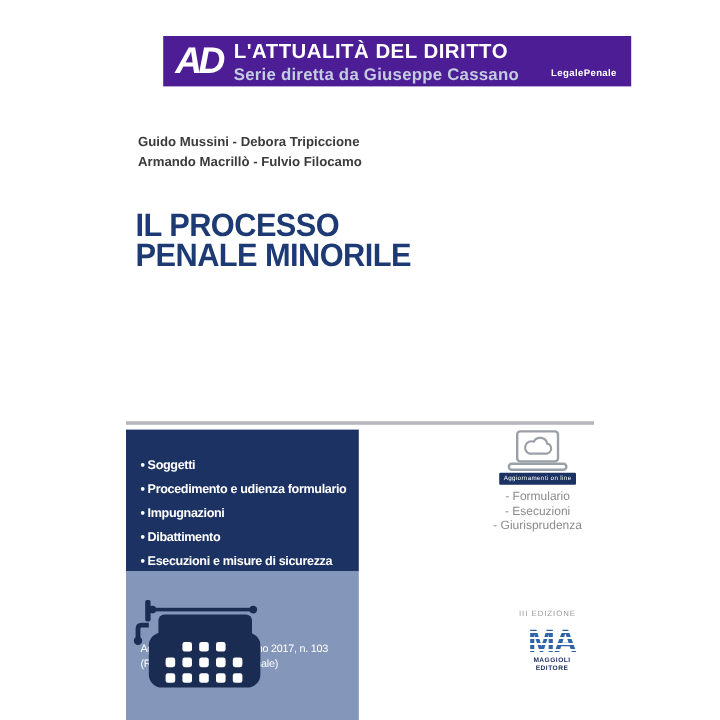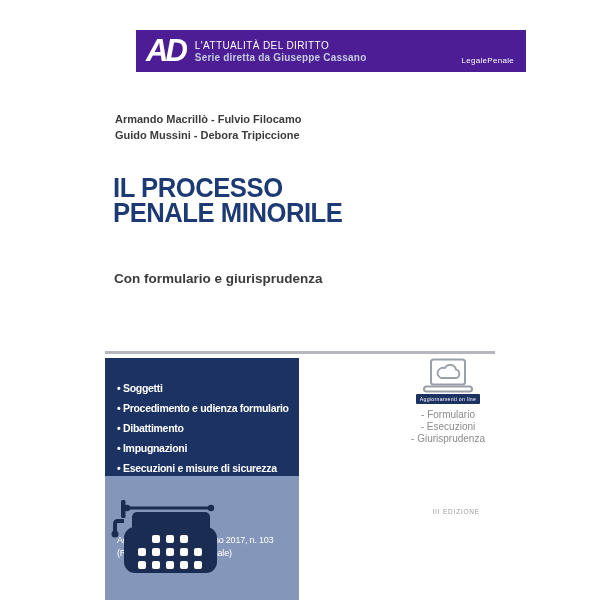--- a/index.html
+++ b/index.html
@@ -5,24 +5,24 @@
   html,body{margin:0;padding:0;background:#fff;}
   .canvas{position:relative;width:600px;height:600px;background:#ffffff;overflow:hidden;
           font-family:"Liberation Sans",sans-serif;}
 
   
   .header-bar{position:absolute;left:105px;top:30px;width:390px;height:42px;
               background:#4c1d95;display:flex;align-items:center;margin-left:31px;}
   .ad-logo{font-size:31px;font-weight:900;font-style:italic;color:#fff;
            letter-spacing:-3px;margin:0 10px 2px 10px;line-height:1;}
   .series-text{display:flex;flex-direction:column;gap:1px;}
-  .series-title{color:#ffffff;font-weight:normal;font-size:10px;letter-spacing:.4px;}
-  .series-subtitle{color:#c3cce0;font-weight:bold;font-size:10px;letter-spacing:.2px;}
+  .series-title{color:#ffffff;font-weight:bold;font-size:17px;letter-spacing:.4px;}
+  .series-subtitle{color:#c3cce0;font-weight:bold;font-size:14px;letter-spacing:.2px;}
   .series-category{position:absolute;right:12px;bottom:7px;color:#ffffff;
-                   font-weight:normal;font-size:8px;letter-spacing:.3px;}
+                   font-weight:bold;font-size:8px;letter-spacing:.3px;}
 
   
   .authors{position:absolute;left:115px;top:112px;font-size:11px;font-weight:bold;
            color:#3b3b3b;line-height:15.5px;}
   .book-title{position:absolute;left:113px;top:176px;font-size:27px;font-weight:bold;
               color:#1d3a74;line-height:25px;letter-spacing:-.5px;
               transform:scaleX(.95);transform-origin:left top;}
   .book-subtitle{position:absolute;left:114px;top:271px;font-size:13.5px;
                  font-weight:bold;color:#3b3b3b;}
 
@@ -79,39 +79,38 @@
   <div class="header-bar">
     <div class="ad-logo">AD</div>
     <div class="series-text">
       <span class="series-title">L'ATTUALITÀ DEL DIRITTO</span>
       <span class="series-subtitle">Serie diretta da Giuseppe Cassano</span>
     </div>
     <span class="series-category">LegalePenale</span>
   </div>
 
   <div class="authors">
+    <div>Guido Mussini - Debora Tripiccione</div>
     <div>Armando Macrillò - Fulvio Filocamo</div>
-    <div>Guido Mussini - Debora Tripiccione</div>
   </div>
 
   <div class="book-title">
     <div>IL PROCESSO</div>
     <div>PENALE MINORILE</div>
   </div>
 
-  <div class="book-subtitle">Con formulario e giurisprudenza</div>
 
   <div class="divider"></div>
 
   <div class="contents-box">
     <ul class="contents-list">
       <li>Soggetti</li>
       <li>Procedimento e udienza formulario</li>
+      <li>Impugnazioni</li>
       <li>Dibattimento</li>
-      <li>Impugnazioni</li>
       <li>Esecuzioni e misure di sicurezza</li>
     </ul>
     <div class="update-note">
       <div>Aggiornato alla L. 23 giugno 2017, n. 103</div>
       <div>(Riforma del processo penale)</div>
     </div>
   </div>
 
   <svg class="typewriter" viewBox="0 0 124 78" xmlns="http://www.w3.org/2000/svg">
     <g fill="#1b2c52" stroke="none">
@@ -150,14 +149,19 @@
 
   <div class="online-badge">Aggiornamenti on line</div>
   <div class="online-list">
     <div>- Formulario</div>
     <div>- Esecuzioni</div>
     <div>- Giurisprudenza</div>
   </div>
 
   <div class="edition">III EDIZIONE</div>
 
+  <div class="publisher">
+    <div class="publisher-logo">MA</div>
+    <div class="publisher-name">MAGGIOLI</div>
+    <div class="publisher-name">EDITORE</div>
+  </div>
 
 </div>
 
 </body></html>

